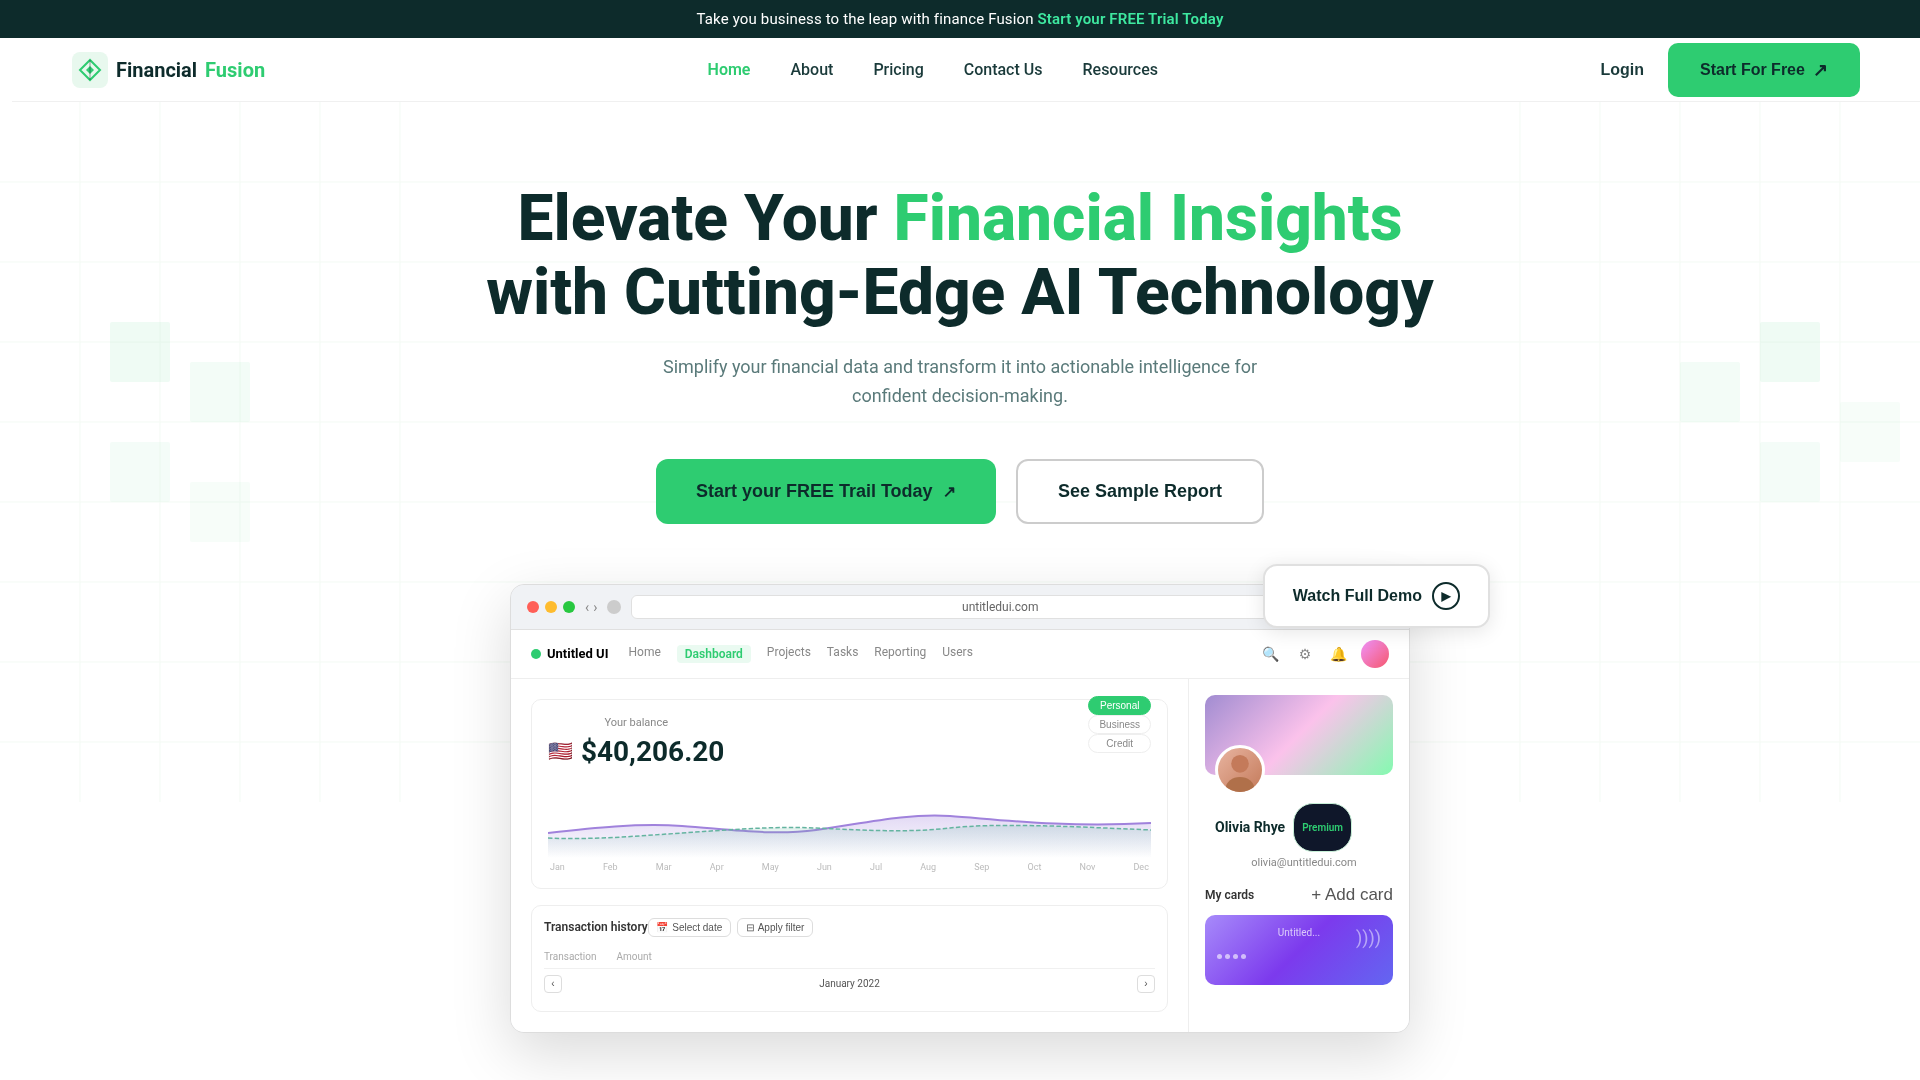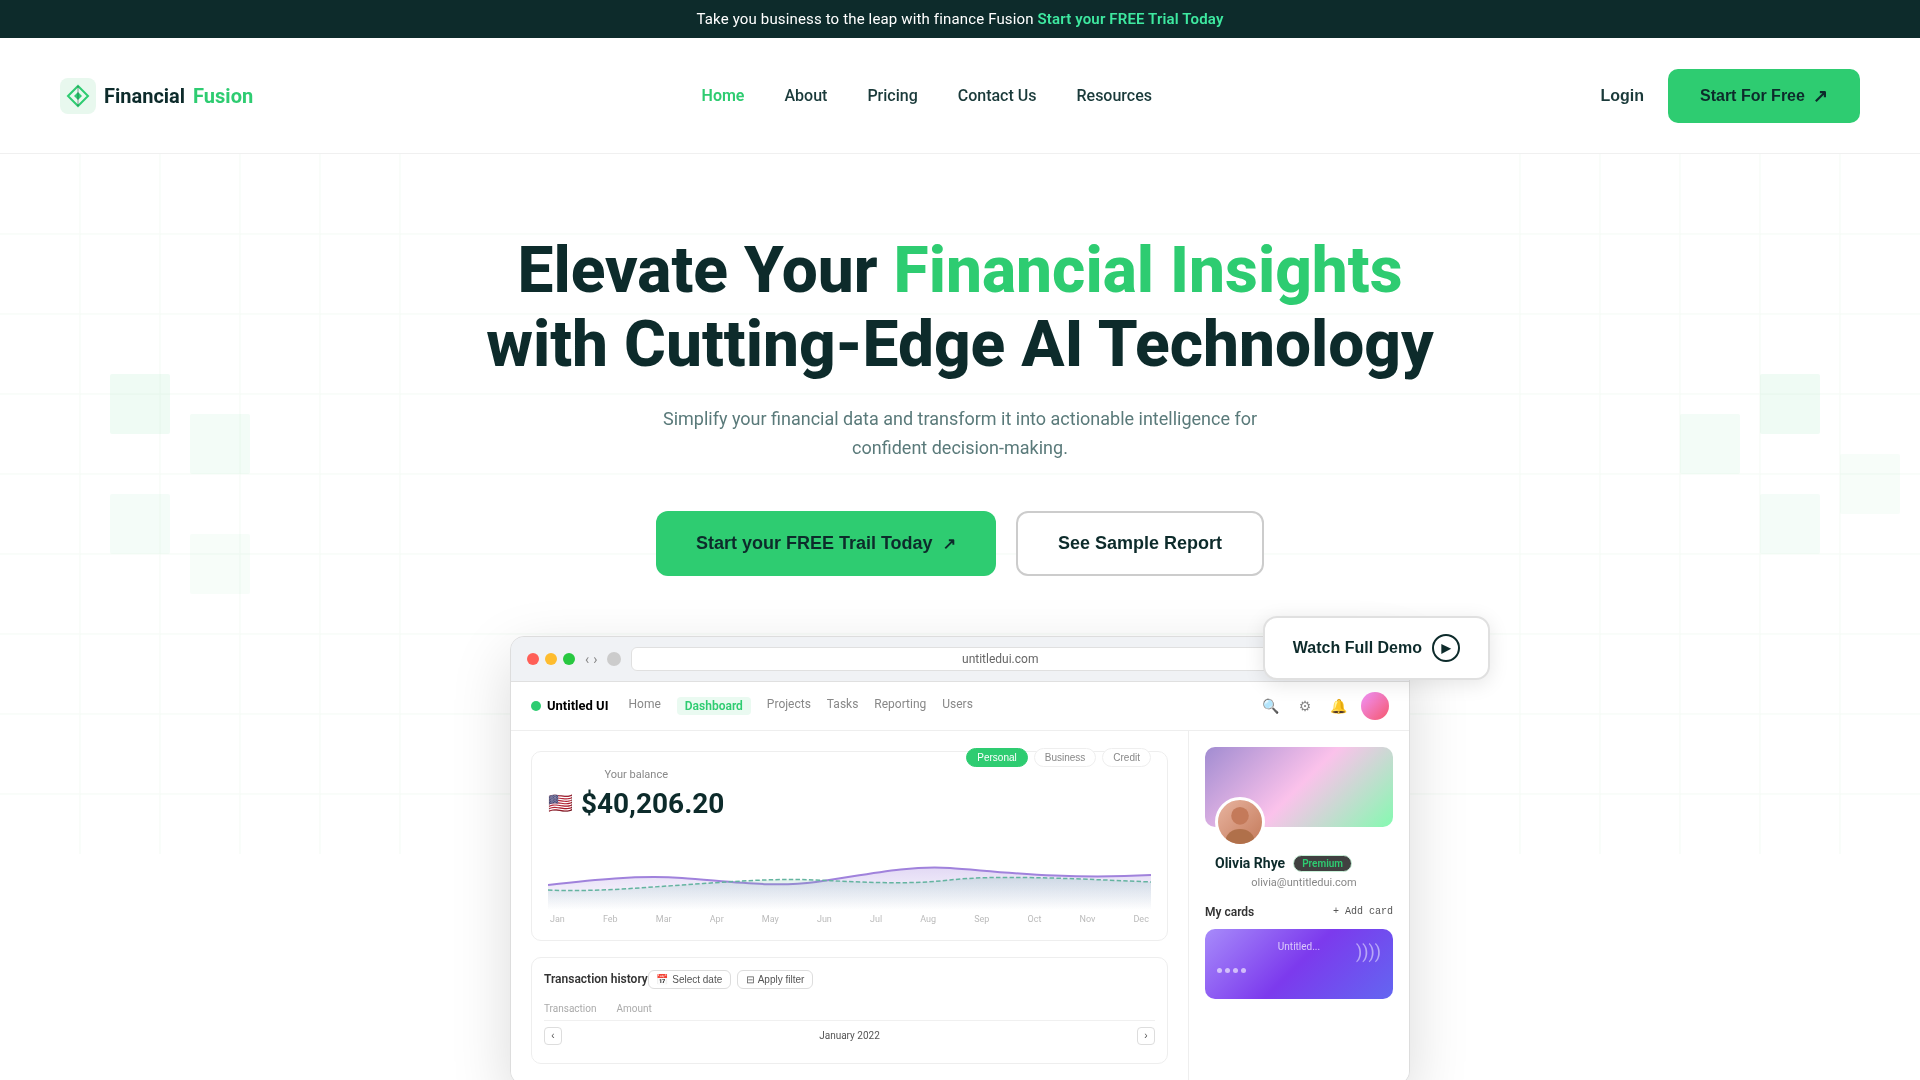--- a/index.html
+++ b/index.html
@@ -24,25 +24,26 @@
       color: #3ee8a0;
       font-weight: 600;
     }
 
     
     .navbar {
       display: flex;
       align-items: center;
       justify-content: space-between;
       padding: 4px 60px;
-      height: 116px;
+      height: 64px;
       border-bottom: 1px solid #f0f0f0;
       background: #fff;
       position: relative;
       z-index: 10;
+      margin-left: 12px;
     }
     .logo {
       display: flex;
       align-items: center;
       gap: 8px;
       font-weight: 700;
       font-size: 20px;
       color: #0d2b2b;
       cursor: pointer;
     }
@@ -269,21 +270,21 @@
       background: #fff;
       border: 1px solid #eee;
       border-radius: 10px;
       padding: 16px;
       margin-bottom: 16px;
     }
     .balance-label {
       font-size: 11px; color: #888; margin-bottom: 6px;
     }
     .balance-tabs {
-      display: flex; gap: 6px; float: right; margin-top: -20px;
+      display: flex; float: right; margin-top: -20px; flex-direction: column;
     }
     .balance-tab {
       font-size: 10px; padding: 3px 10px; border-radius: 20px; cursor: pointer; border: 1px solid #eee;
       color: #888; background: #fff;
     }
     .balance-tab.active {
       background: #2ecc71; color: #fff; border-color: #2ecc71;
     }
     .balance-amount {
       font-size: 28px; font-weight: 700; color: #0d2b2b;
@@ -346,31 +347,31 @@
       display: flex; align-items: center; justify-content: center;
       overflow: hidden;
     }
     .profile-avatar svg { width: 100%; height: 100%; }
     .profile-name-row {
       display: flex; align-items: center; gap: 8px; margin-bottom: 4px;
       padding-left: 10px;
     }
     .profile-name { font-size: 14px; font-weight: 700; color: #0d2b2b; }
     .profile-badge {
-      background: #404040; color: #2ecc71;
+      background: #0f172a; color: #2ecc71;
       font-size: 10px; font-weight: 600;
-      padding: 2px 8px; border-radius: 20px;
+      padding: 18px 8px; border-radius: 20px;
       border: 1px solid #c8f0d8;
     }
     .profile-email { font-size: 11px; color: #888; padding-left: 10px; margin-bottom: 16px; }
 
     .cards-section {}
     .cards-header { display: flex; justify-content: space-between; align-items: center; margin-bottom: 10px; }
     .cards-title { font-size: 12px; font-weight: 600; color: #333; }
-    .add-card-btn { font-size: 10px; color: #555; background: none; border: none; cursor: pointer; display: flex; align-items: center; gap: 4px; font-family: Liberation Mono, monospace; }
+    .add-card-btn { font-size: 17px; color: #555; background: none; border: none; cursor: pointer; display: flex; align-items: center; gap: 4px; }
 
     .credit-card {
       height: 70px;
       border-radius: 10px;
       background: linear-gradient(135deg, #a78bfa, #7c3aed, #6366f1);
       padding: 12px;
       position: relative;
       overflow: hidden;
     }
     .credit-card-label { font-size: 10px; color: rgba(255,255,255,0.7); }

